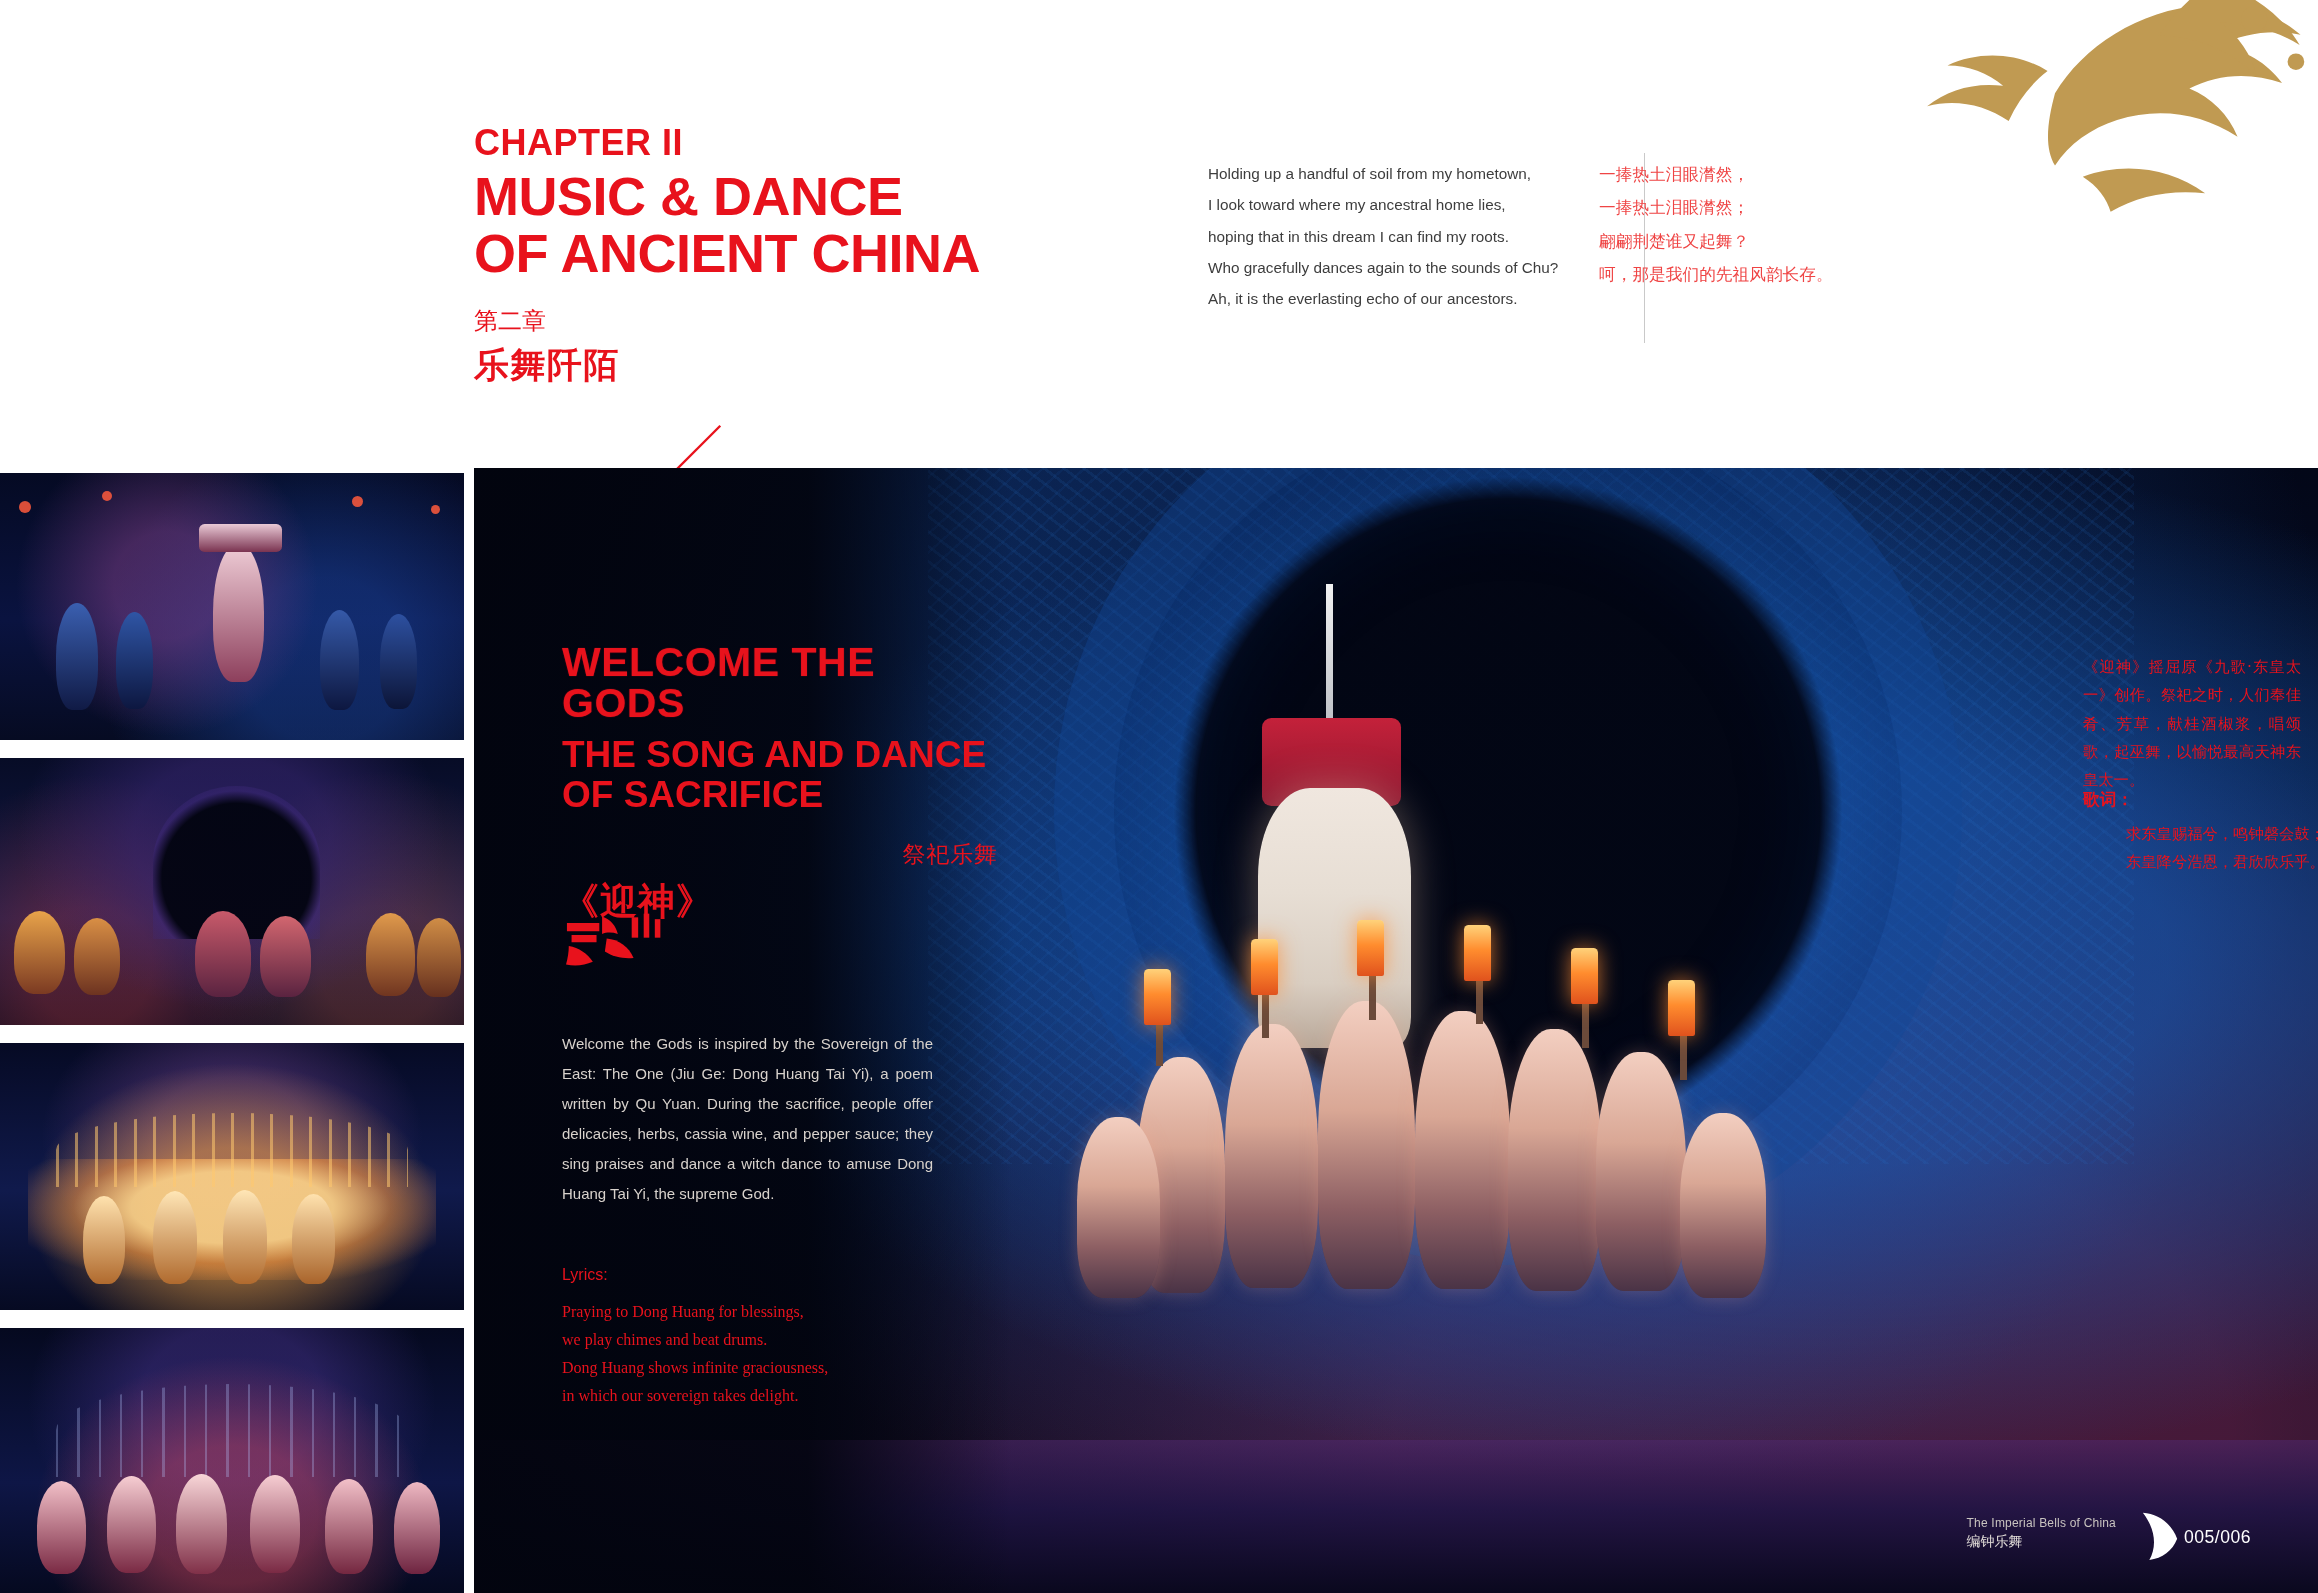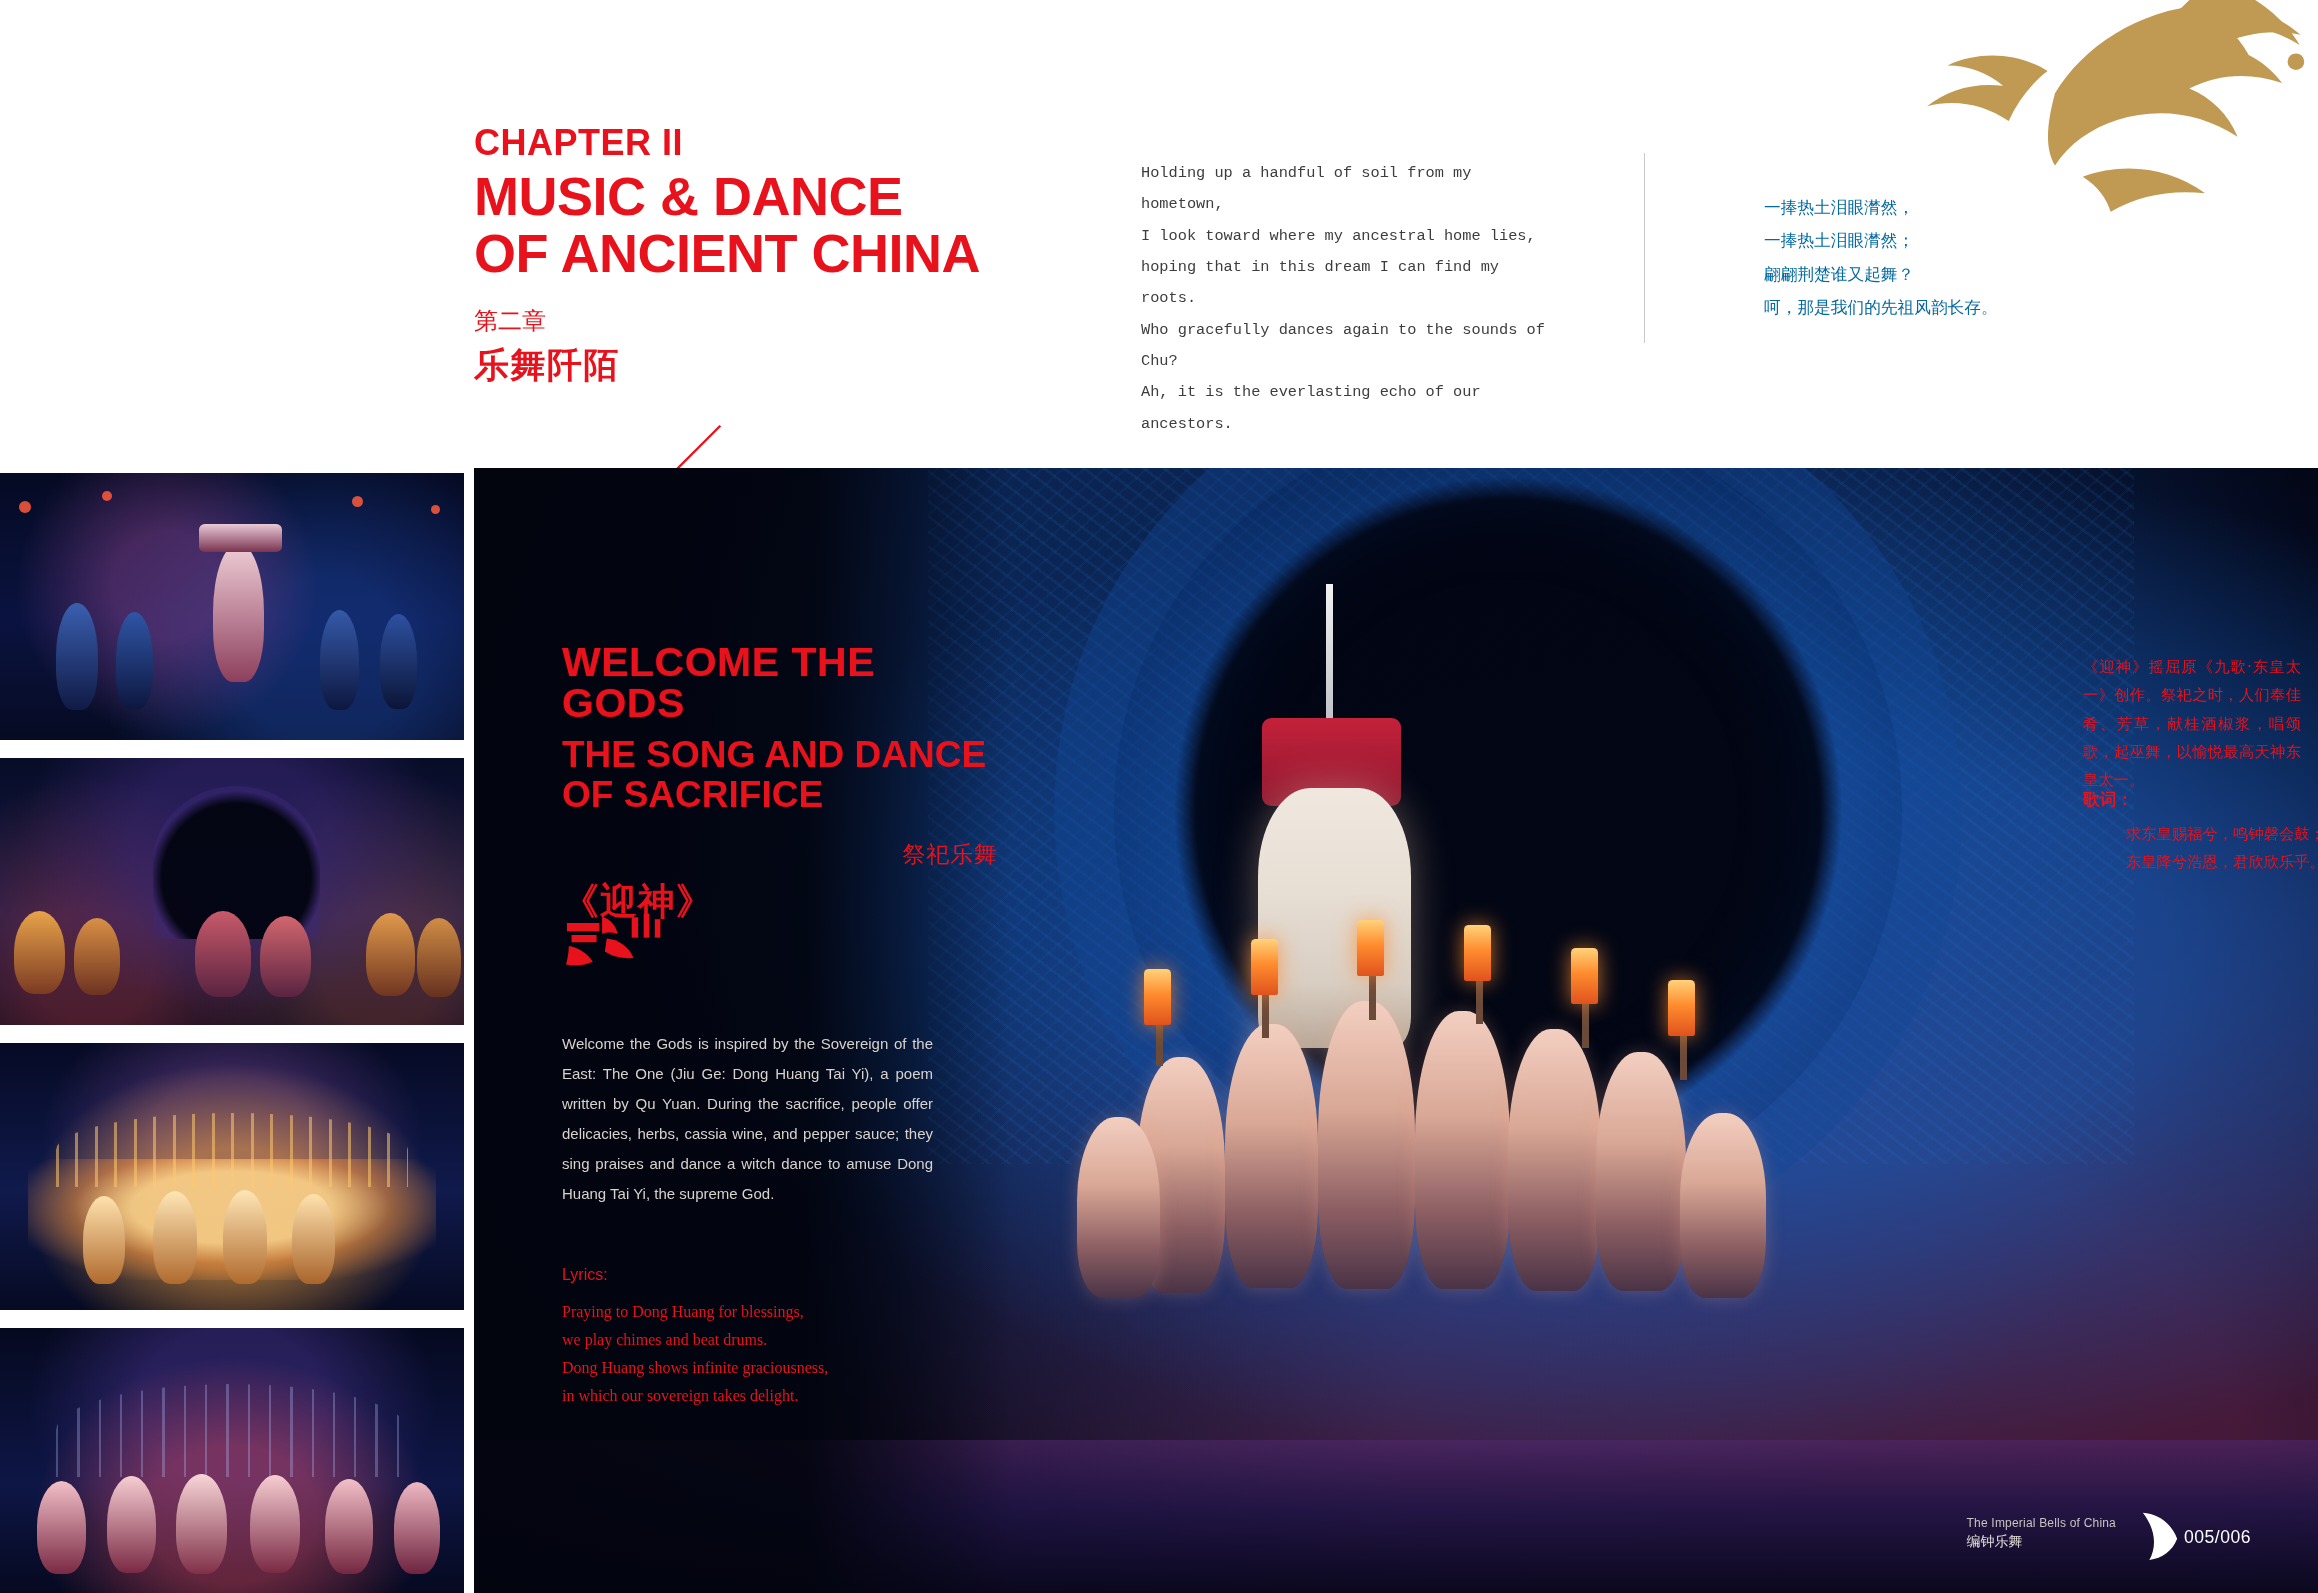--- a/index.html
+++ b/index.html
@@ -9,23 +9,23 @@
   #top-band{position:absolute;left:0;top:0;width:2333px;height:468px;background:#ffffff;overflow:hidden;}
 
   #chapter-block{position:absolute;left:474px;top:125px;width:672px;}
   #chapter-label{color:#e8121c;font-weight:bold;font-size:36px;letter-spacing:0.5px;line-height:1;}
   #chapter-title{color:#e8121c;font-weight:bold;font-size:54px;line-height:1.07;margin-top:6.5px;letter-spacing:-0.5px;}
   #chapter-cn-num{color:#e8121c;font-size:24px;margin-top:22px;font-family:"DejaVu Sans",sans-serif;}
   #chapter-cn-title{color:#e8121c;font-size:35px;font-weight:bold;margin-top:4.6px;font-family:"DejaVu Sans",sans-serif;letter-spacing:1.4px;}
   #chapter-slash{position:absolute;left:185px;top:297px;width:65px;height:65px;}
   #chapter-slash svg{display:block;}
 
-  #poem-en{position:absolute;left:1141px;top:158px;width:408px;color:#3d3d3d;font-size:15.3px;line-height:2.05;font-family:Liberation Mono, monospace;}
+  #poem-en{position:absolute;left:1208px;top:158px;width:408px;color:#3d3d3d;font-size:15.3px;line-height:2.05;}
   #poem-divider{position:absolute;left:1644px;top:153px;width:1.4px;height:190px;background:#c9c9c9;}
-  #poem-cn{position:absolute;left:1764px;top:158px;width:334px;color:#0369a1;font-size:16.7px;line-height:2.0;font-family:"DejaVu Sans",sans-serif;margin-top:33px;}
+  #poem-cn{position:absolute;left:1599px;top:158px;width:334px;color:#ef4444;font-size:16.7px;line-height:2.0;font-family:"DejaVu Sans",sans-serif;}
 
   
   #gold-ornament{position:absolute;right:0;top:-18.5px;width:556px;height:241px;opacity:1;}
 
   
   #thumb-col{position:absolute;left:0;top:468px;width:468px;height:1125px;background:#ffffff;}
   .thumb{position:absolute;left:0;width:464px;height:267px;overflow:hidden;background:#07102a;}
   .thumb.t1{top:4.6px;}
   .thumb.t2{top:290px;}
   .thumb.t3{top:575px;}

